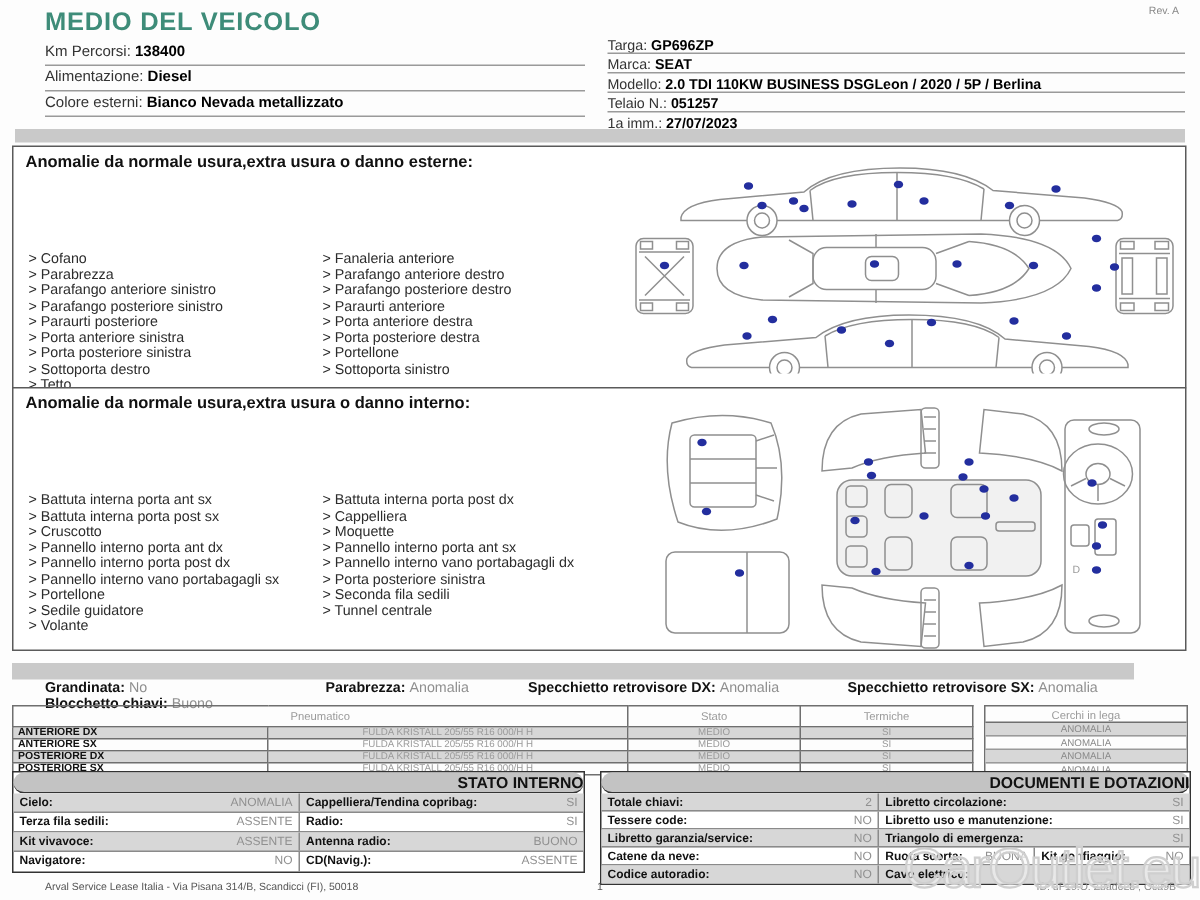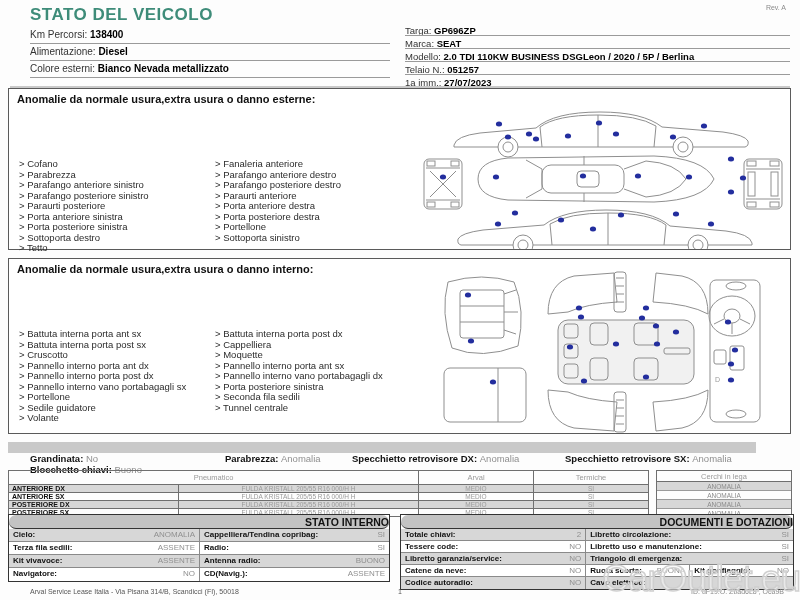--- a/index.html
+++ b/index.html
@@ -18,21 +18,21 @@
   .hfields.right .hrow { height:13px; }
   .hrow .lbl { color:#333; }
   .hrow .val { font-weight:bold; color:#000; }
 
   .graybar { position:absolute; background:#c9c9c9; }
   .bar1 { left:10px; top:86px; width:780px; height:9px; }
   .bar2 { left:8px; top:442px; width:748px; height:11px; }
 
   
   .abox { position:absolute; left:8px; width:783px; border:1px solid #5a5a5a; background:#fff; }
-  .abox1 { top:88px;  height:162px; }
+  .abox1 { top:97px;  height:162px; }
   .abox2 { top:258px; height:176px; }
   .abox-title { font-size:11px; font-weight:bold; padding:4px 0 2px 8px; color:#111; }
   .acols { position:absolute; top:22px; left:10px; }
   .acol { position:absolute; top:0; width:176px; list-style:none;margin-top:48px; }
   .acol.c1 { left:0; }
   .acol.c2 { left:196px; }
   .acol li { font-size:9.5px; line-height:10.5px; color:#2c2c2c; }
 
   .diagram { position:absolute; }
   #ext-svg { left:418px; top:99px;  width:370px; height:150px; }
@@ -85,21 +85,21 @@
   .f-page { left:398px; }
   .f-id { right:16px; color:#8a8a8a; }
   .watermark { position:absolute; right:0px; bottom:0px; font-size:37px; font-weight:normal; letter-spacing:-1px;
                color:rgba(245,245,245,.55); -webkit-text-stroke:1.5px #cfcfcf; pointer-events:none; }
 </style>
 </head>
 <body>
 
 <div class="page">
 
-  <div class="doc-title">STATO DEL VEICOLO</div>
+  <div class="doc-title">MEDIO DEL VEICOLO</div>
   <div class="rev">Rev. A</div>
   <div class="hfields left" id="hf-left">
       <div class="hrow"><span class="lbl">Km Percorsi: </span><span class="val">138400</span></div>
       <div class="hrow"><span class="lbl">Alimentazione: </span><span class="val">Diesel</span></div>
       <div class="hrow"><span class="lbl">Colore esterni: </span><span class="val">Bianco Nevada metallizzato</span></div>
     </div>
   <div class="hfields right" id="hf-right">
       <div class="hrow"><span class="lbl">Targa: </span><span class="val">GP696ZP</span></div>
       <div class="hrow"><span class="lbl">Marca: </span><span class="val">SEAT</span></div>
       <div class="hrow"><span class="lbl">Modello: </span><span class="val">2.0 TDI 110KW BUSINESS DSGLeon / 2020 / 5P / Berlina</span></div>
@@ -312,40 +312,40 @@
       <ellipse cx="310" cy="54" rx="3.1" ry="2.5" fill="#232e9e" stroke="none"></ellipse>
       <ellipse cx="317" cy="82" rx="3.1" ry="2.5" fill="#232e9e" stroke="none"></ellipse>
       <ellipse cx="313" cy="96" rx="3.1" ry="2.5" fill="#232e9e" stroke="none"></ellipse>
       <ellipse cx="313" cy="112" rx="3.1" ry="2.5" fill="#232e9e" stroke="none"></ellipse>
     </svg>
 
   <div class="graybar bar2"></div>
 
   <div id="checks-line1">
       <span class="check" style="left: 30px; top: 453px;"><b>Grandinata: </b><span class="val">No</span></span>
-      <span class="check" style="left: 225px; top: 453px;"><b>Parabrezza: </b><span class="val">Anomalia</span></span>
+      <span class="check" style="left: 217px; top: 453px;"><b>Parabrezza: </b><span class="val">Anomalia</span></span>
       <span class="check" style="left: 352px; top: 453px;"><b>Specchietto retrovisore DX: </b><span class="val">Anomalia</span></span>
       <span class="check" style="left: 565px; top: 453px;"><b>Specchietto retrovisore SX: </b><span class="val">Anomalia</span></span>
     </div>
   <div class="check" style="left:30px; top:464px;">
     <b>Blocchetto chiavi:</b>
     <span class="val">Buono</span>
   </div>
 
   <table class="tyres">
     <colgroup>
         <col style="width:170px">
         <col style="width:240px">
         <col style="width:115px">
         <col style="width:115px">
       </colgroup>
     <thead>
       <tr>
         <th colspan="2">Pneumatico</th>
-        <th>Arval</th>
+        <th>Stato</th>
         <th>Termiche</th>
       </tr>
     </thead>
     <tbody id="tyre-body">
         <tr>
           <td class="pos">ANTERIORE DX</td>
           <td class="c">FULDA KRISTALL 205/55 R16 000/H H</td>
           <td class="c">MEDIO</td>
           <td class="c">SI</td>
         </tr>

